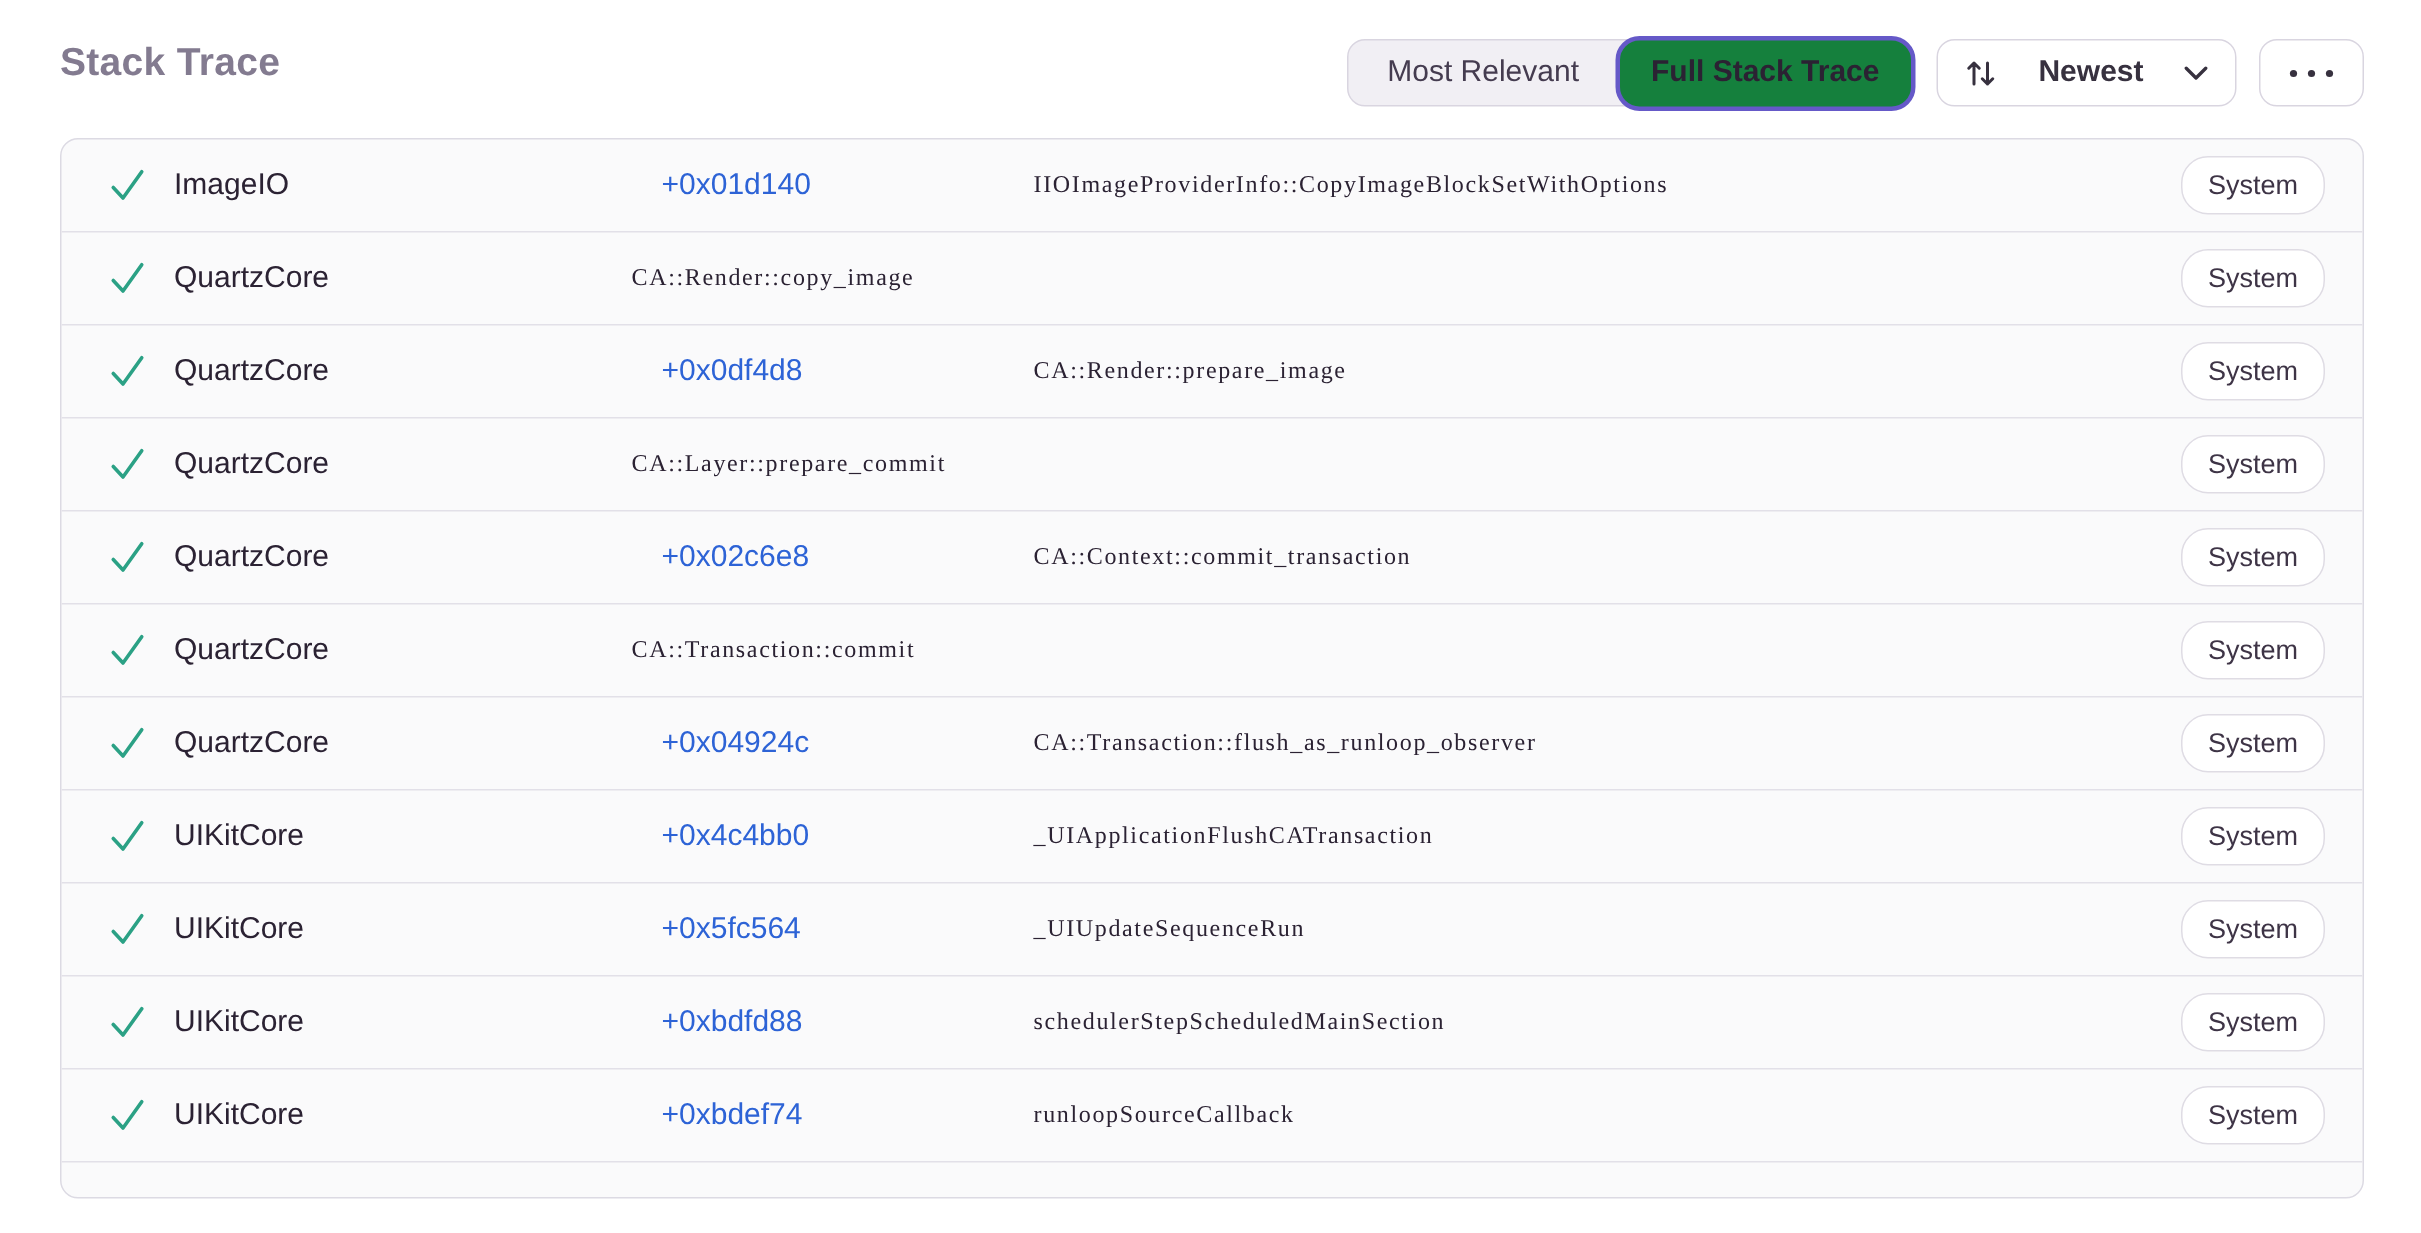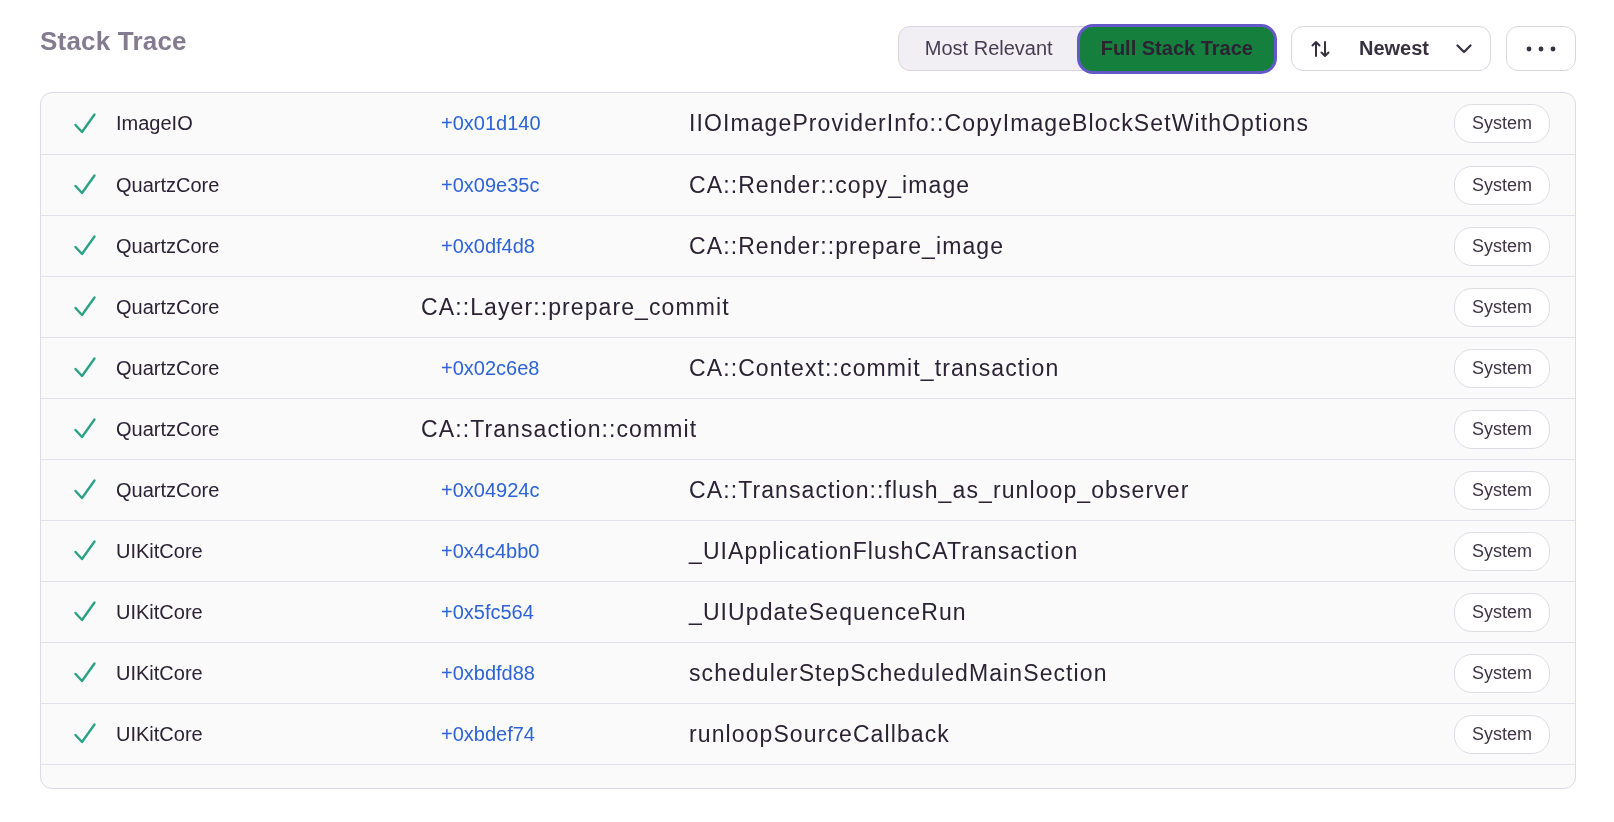--- a/index.html
+++ b/index.html
@@ -37,22 +37,22 @@
   .btn-more{padding:0 19px;}
   .icon{display:flex;align-items:center;}
   .trace-table{margin-top:21px;background:var(--row-bg);border:1px solid var(--border);border-radius:12px;overflow:hidden;}
   .row{display:flex;align-items:center;min-height:61px;padding:9px 25px 9px 30px;border-top:1px solid var(--divider);}
   .row:first-child{border-top:none;}
   .cell-check{flex:0 0 auto;width:28px;margin-right:17px;display:flex;align-items:center;}
   .cell-module{flex:0 0 auto;width:305px;font-size:20px;color:var(--text);}
   .cell-address{flex:0 0 auto;width:248px;font-size:20px;color:var(--blue);text-decoration:none;cursor:pointer;margin-left:20px;}
   .cell-function{
     flex:0 0 auto;width:680px;
-    font-family:Liberation Sans, sans-serif;font-size:23px;letter-spacing:1.1px;
-    line-height:33px;color:var(--text);word-break:break-all;
+    font-family:Liberation Serif, serif;font-size:16px;letter-spacing:1.1px;
+    line-height:43px;color:var(--text);word-break:break-all;
   }
   .badge{
     margin-left:auto;flex:0 0 auto;border:1px solid #dfdce4;border-radius:18px;background:#fff;
     padding:8px 17px;font-size:18px;color:#3e3446;white-space:nowrap;
   }
   .row-stub{min-height:24px;height:24px;padding:0 25px;}
 </style>
 </head>
 <body>
 
@@ -105,21 +105,20 @@
     <span class="badge">System</span>
   </div>
 
   <div class="row">
     <span class="cell-check icon">
       <svg width="28" height="28" viewBox="0 0 28 28" fill="none">
         <path d="M4.5 15 L11 22 L23.5 4.5" stroke="#2ba185" stroke-width="2.4" stroke-linecap="round" stroke-linejoin="round"></path>
       </svg>
     </span>
     <span class="cell-module">QuartzCore</span>
-    <a class="cell-address">+0x09e35c</a>
     <span class="cell-function">CA::Render::copy_image</span>
     <span class="badge">System</span>
   </div>
 
   <div class="row">
     <span class="cell-check icon">
       <svg width="28" height="28" viewBox="0 0 28 28" fill="none">
         <path d="M4.5 15 L11 22 L23.5 4.5" stroke="#2ba185" stroke-width="2.4" stroke-linecap="round" stroke-linejoin="round"></path>
       </svg>
     </span>

